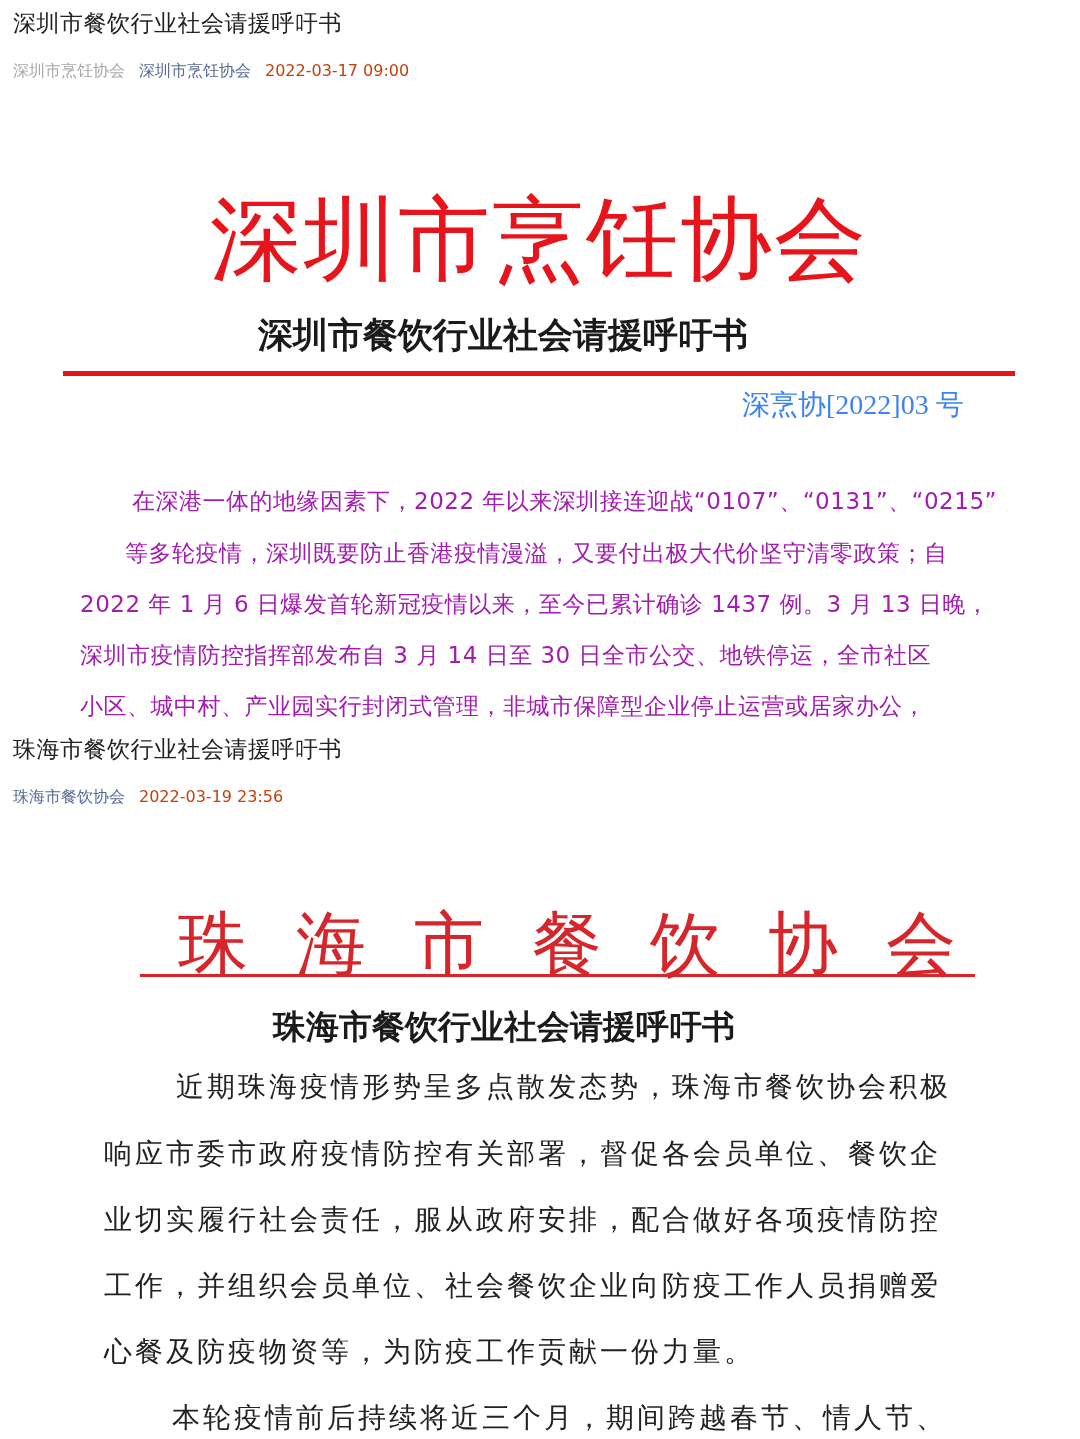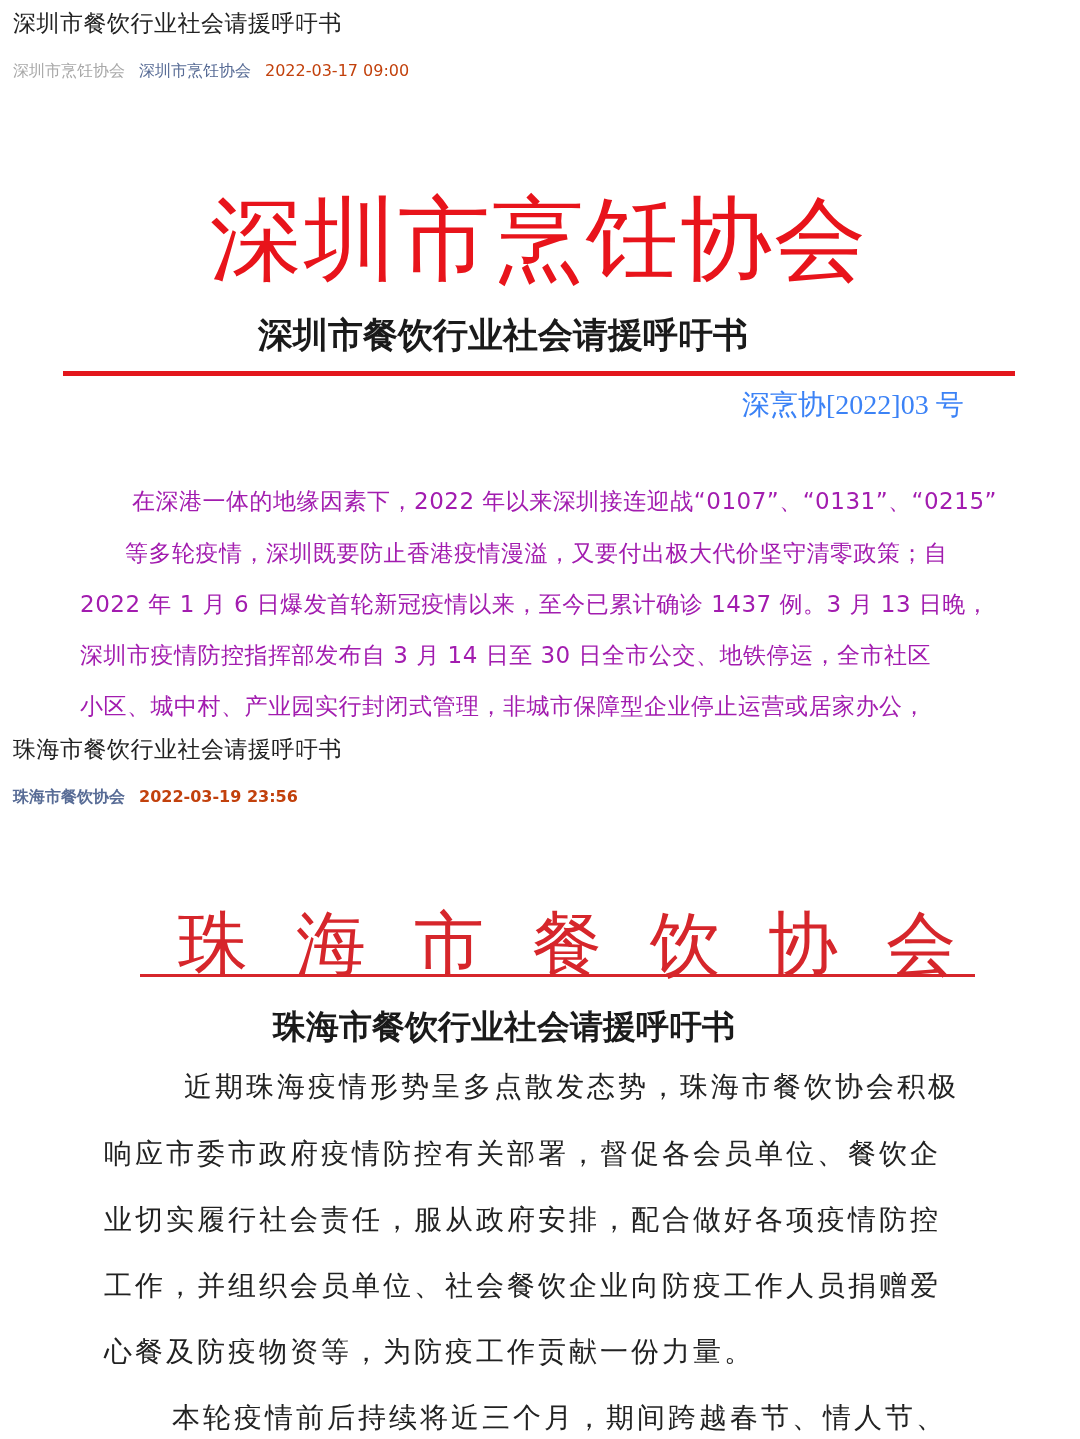--- a/index.html
+++ b/index.html
@@ -39,38 +39,38 @@
 
   <div class="para-line" style="left:132px; top:486px;">在深港一体的地缘因素下，2022 年以来深圳接连迎战“0107”、“0131”、“0215”</div>
   <div class="para-line" style="left:80px; top:538px;margin-left:45px;">等多轮疫情，深圳既要防止香港疫情漫溢，又要付出极大代价坚守清零政策；自</div>
   <div class="para-line" style="left:80px; top:589px;">2022 年 1 月 6 日爆发首轮新冠疫情以来，至今已累计确诊 1437 例。3 月 13 日晚，</div>
   <div class="para-line" style="left:80px; top:640px;">深圳市疫情防控指挥部发布自 3 月 14 日至 30 日全市公交、地铁停运，全市社区</div>
   <div class="para-line" style="left:80px; top:691px;font-family:Liberation Mono, monospace;">小区、城中村、产业园实行封闭式管理，非城市保障型企业停止运营或居家办公，</div>
 </div>
 
 <div class="article-header" style="top:734px;">
   <div class="a-title">珠海市餐饮行业社会请援呼吁书</div>
-  <div class="a-meta" style="margin-top:22px;font-weight:bold;">
+  <div class="a-meta" style="margin-top:22px;">
     <span class="meta-link">珠海市餐饮协会</span>
     <span class="meta-time">2022-03-19 23:56</span>
   </div>
 </div>
 
 <div class="doc-block" style="top:0;">
   <div class="org-title" style="left:178px; top:898px; font-size:70px; color:#d6262b; display:flex; gap:48px;">
     <span>珠</span>
     <span>海</span>
     <span>市</span>
     <span>餐</span>
     <span>饮</span>
     <span>协</span>
     <span>会</span>
   </div>
   <div class="red-rule" style="left:140px; top:974px; width:835px; height:3px; background:#d6262b;"></div>
   <div class="doc-subtitle" style="left:273px; top:1005px; font-size:33px;">珠海市餐饮行业社会请援呼吁书</div>
 
-  <div class="zh-line" style="left:184px; top:1068px;">近期珠海疫情形势呈多点散发态势，珠海市餐饮协会积极</div>
+  <div class="zh-line" style="left:176px; top:1068px;">近期珠海疫情形势呈多点散发态势，珠海市餐饮协会积极</div>
   <div class="zh-line" style="left:104px; top:1135px;">响应市委市政府疫情防控有关部署，督促各会员单位、餐饮企</div>
   <div class="zh-line" style="left:104px; top:1201px;">业切实履行社会责任，服从政府安排，配合做好各项疫情防控</div>
   <div class="zh-line" style="left:104px; top:1267px;">工作，并组织会员单位、社会餐饮企业向防疫工作人员捐赠爱</div>
   <div class="zh-line" style="left:104px; top:1333px;">心餐及防疫物资等，为防疫工作贡献一份力量。</div>
   <div class="zh-line" style="left:172px; top:1399px;">本轮疫情前后持续将近三个月，期间跨越春节、情人节、</div>
 </div>
 
 </body></html>

